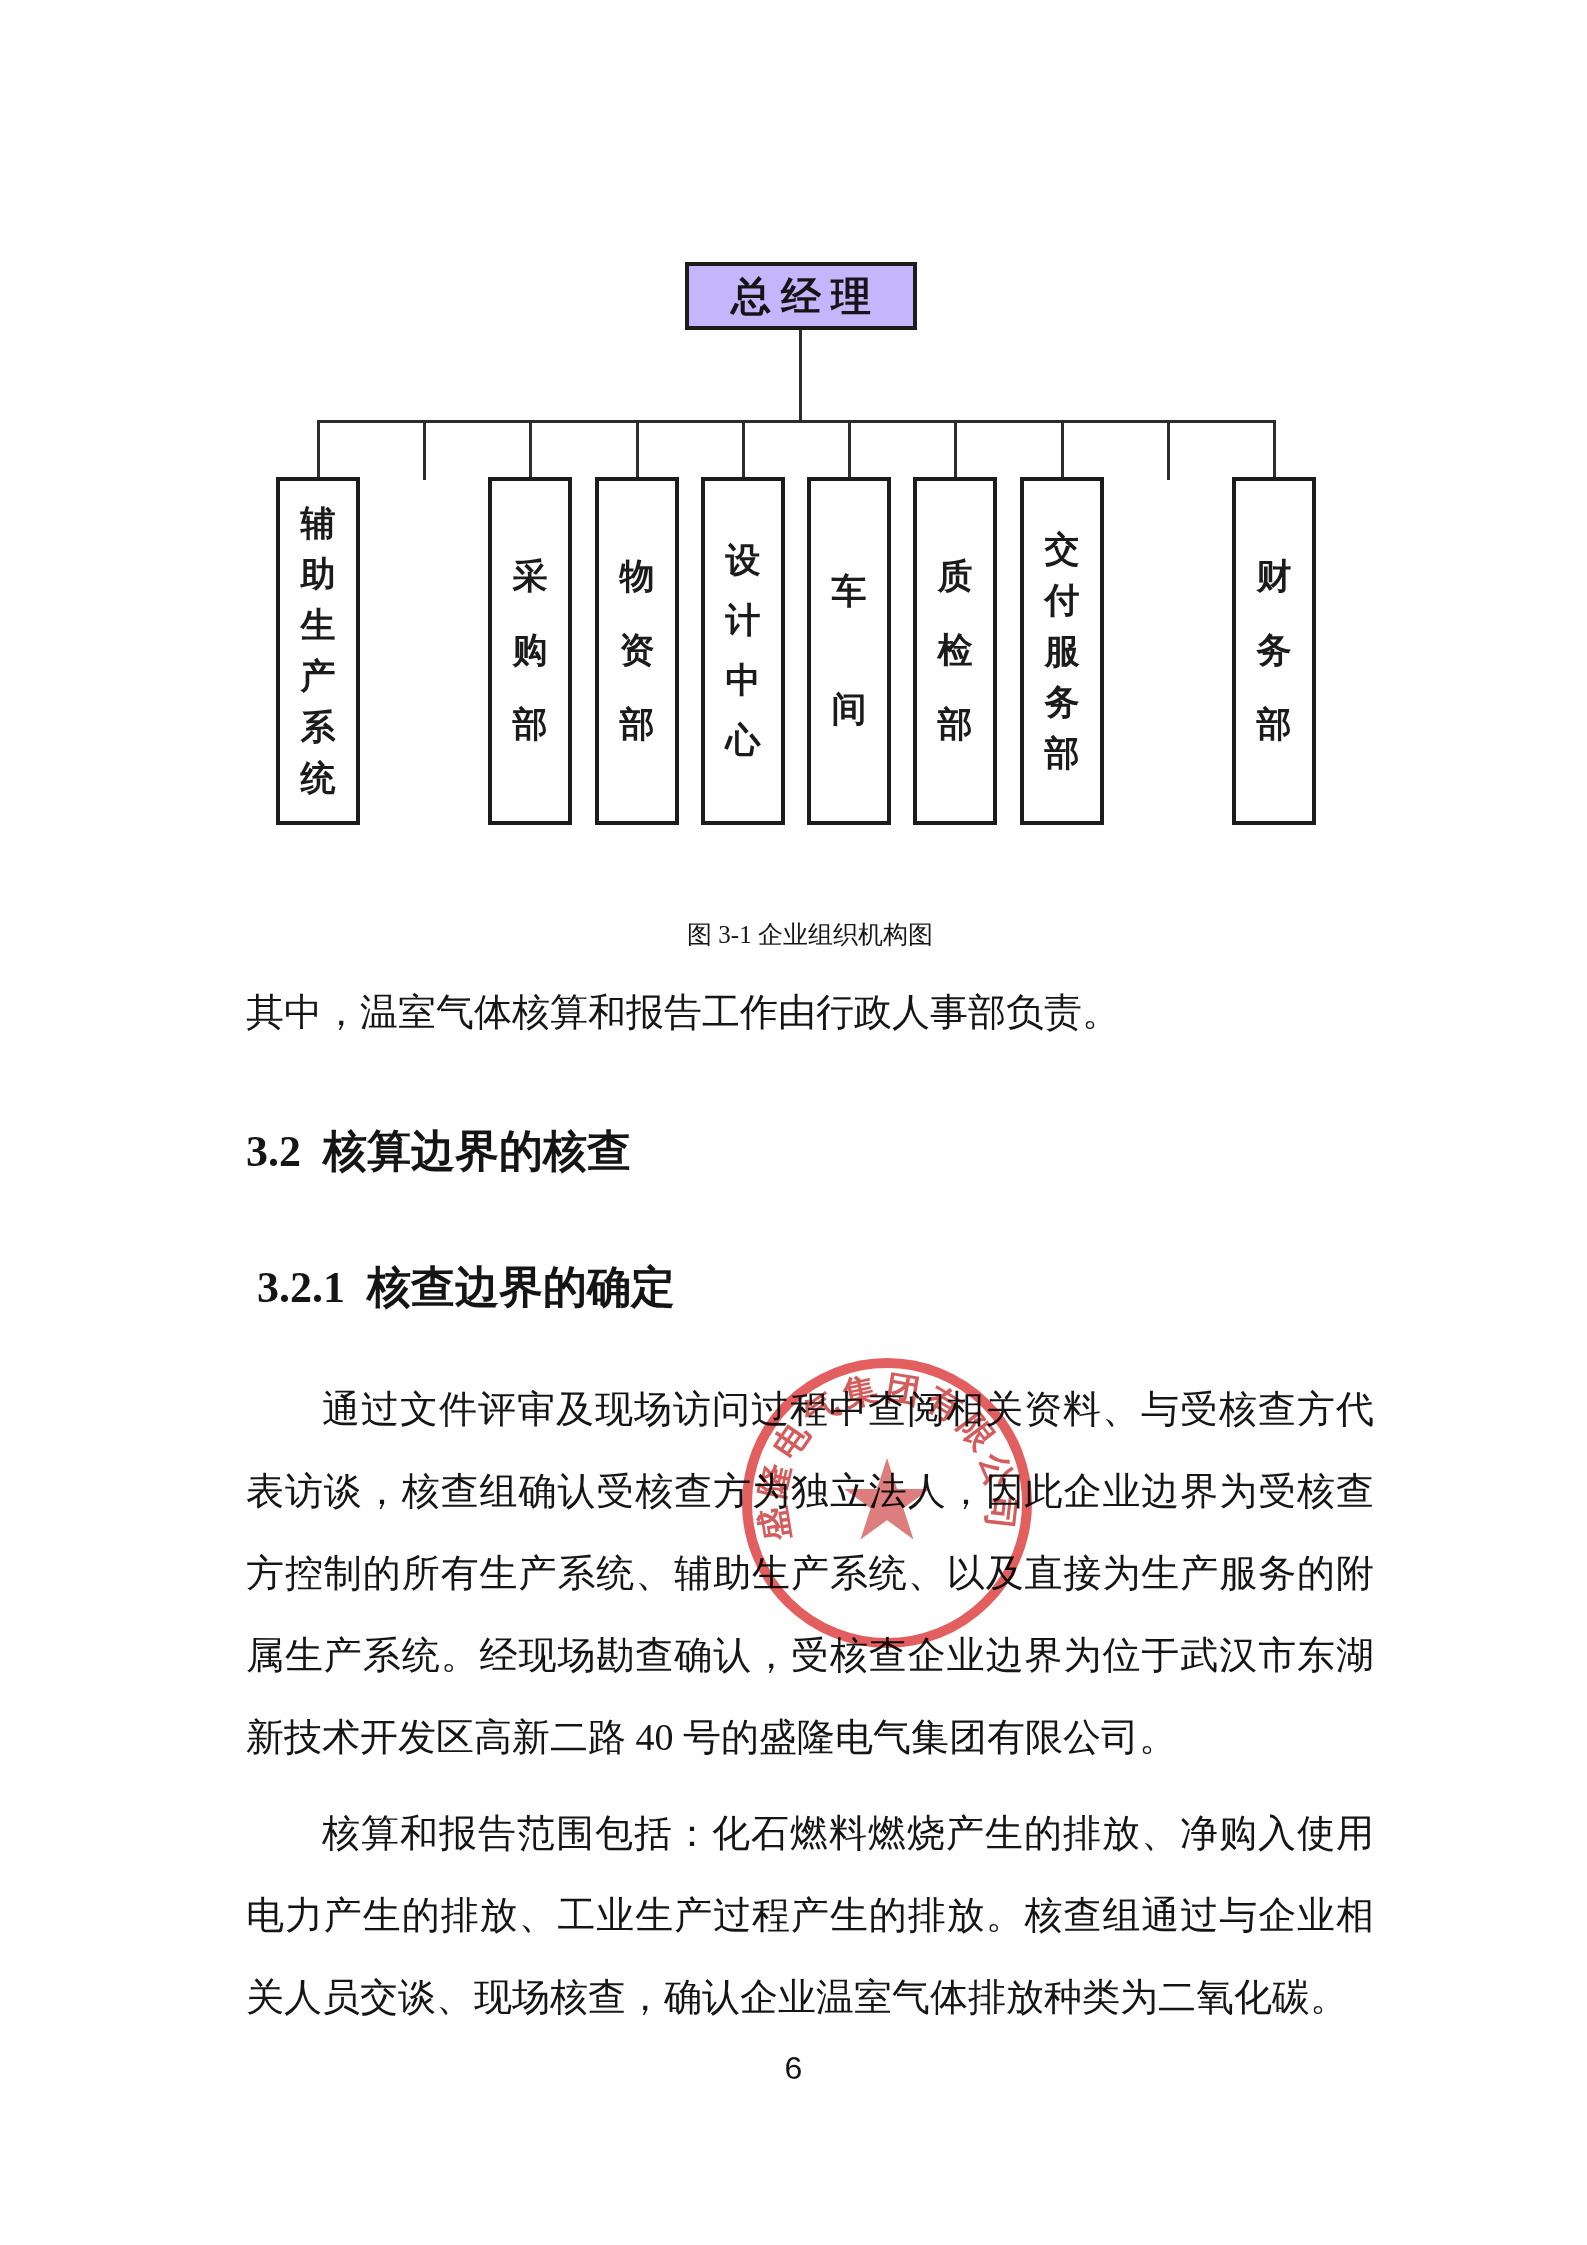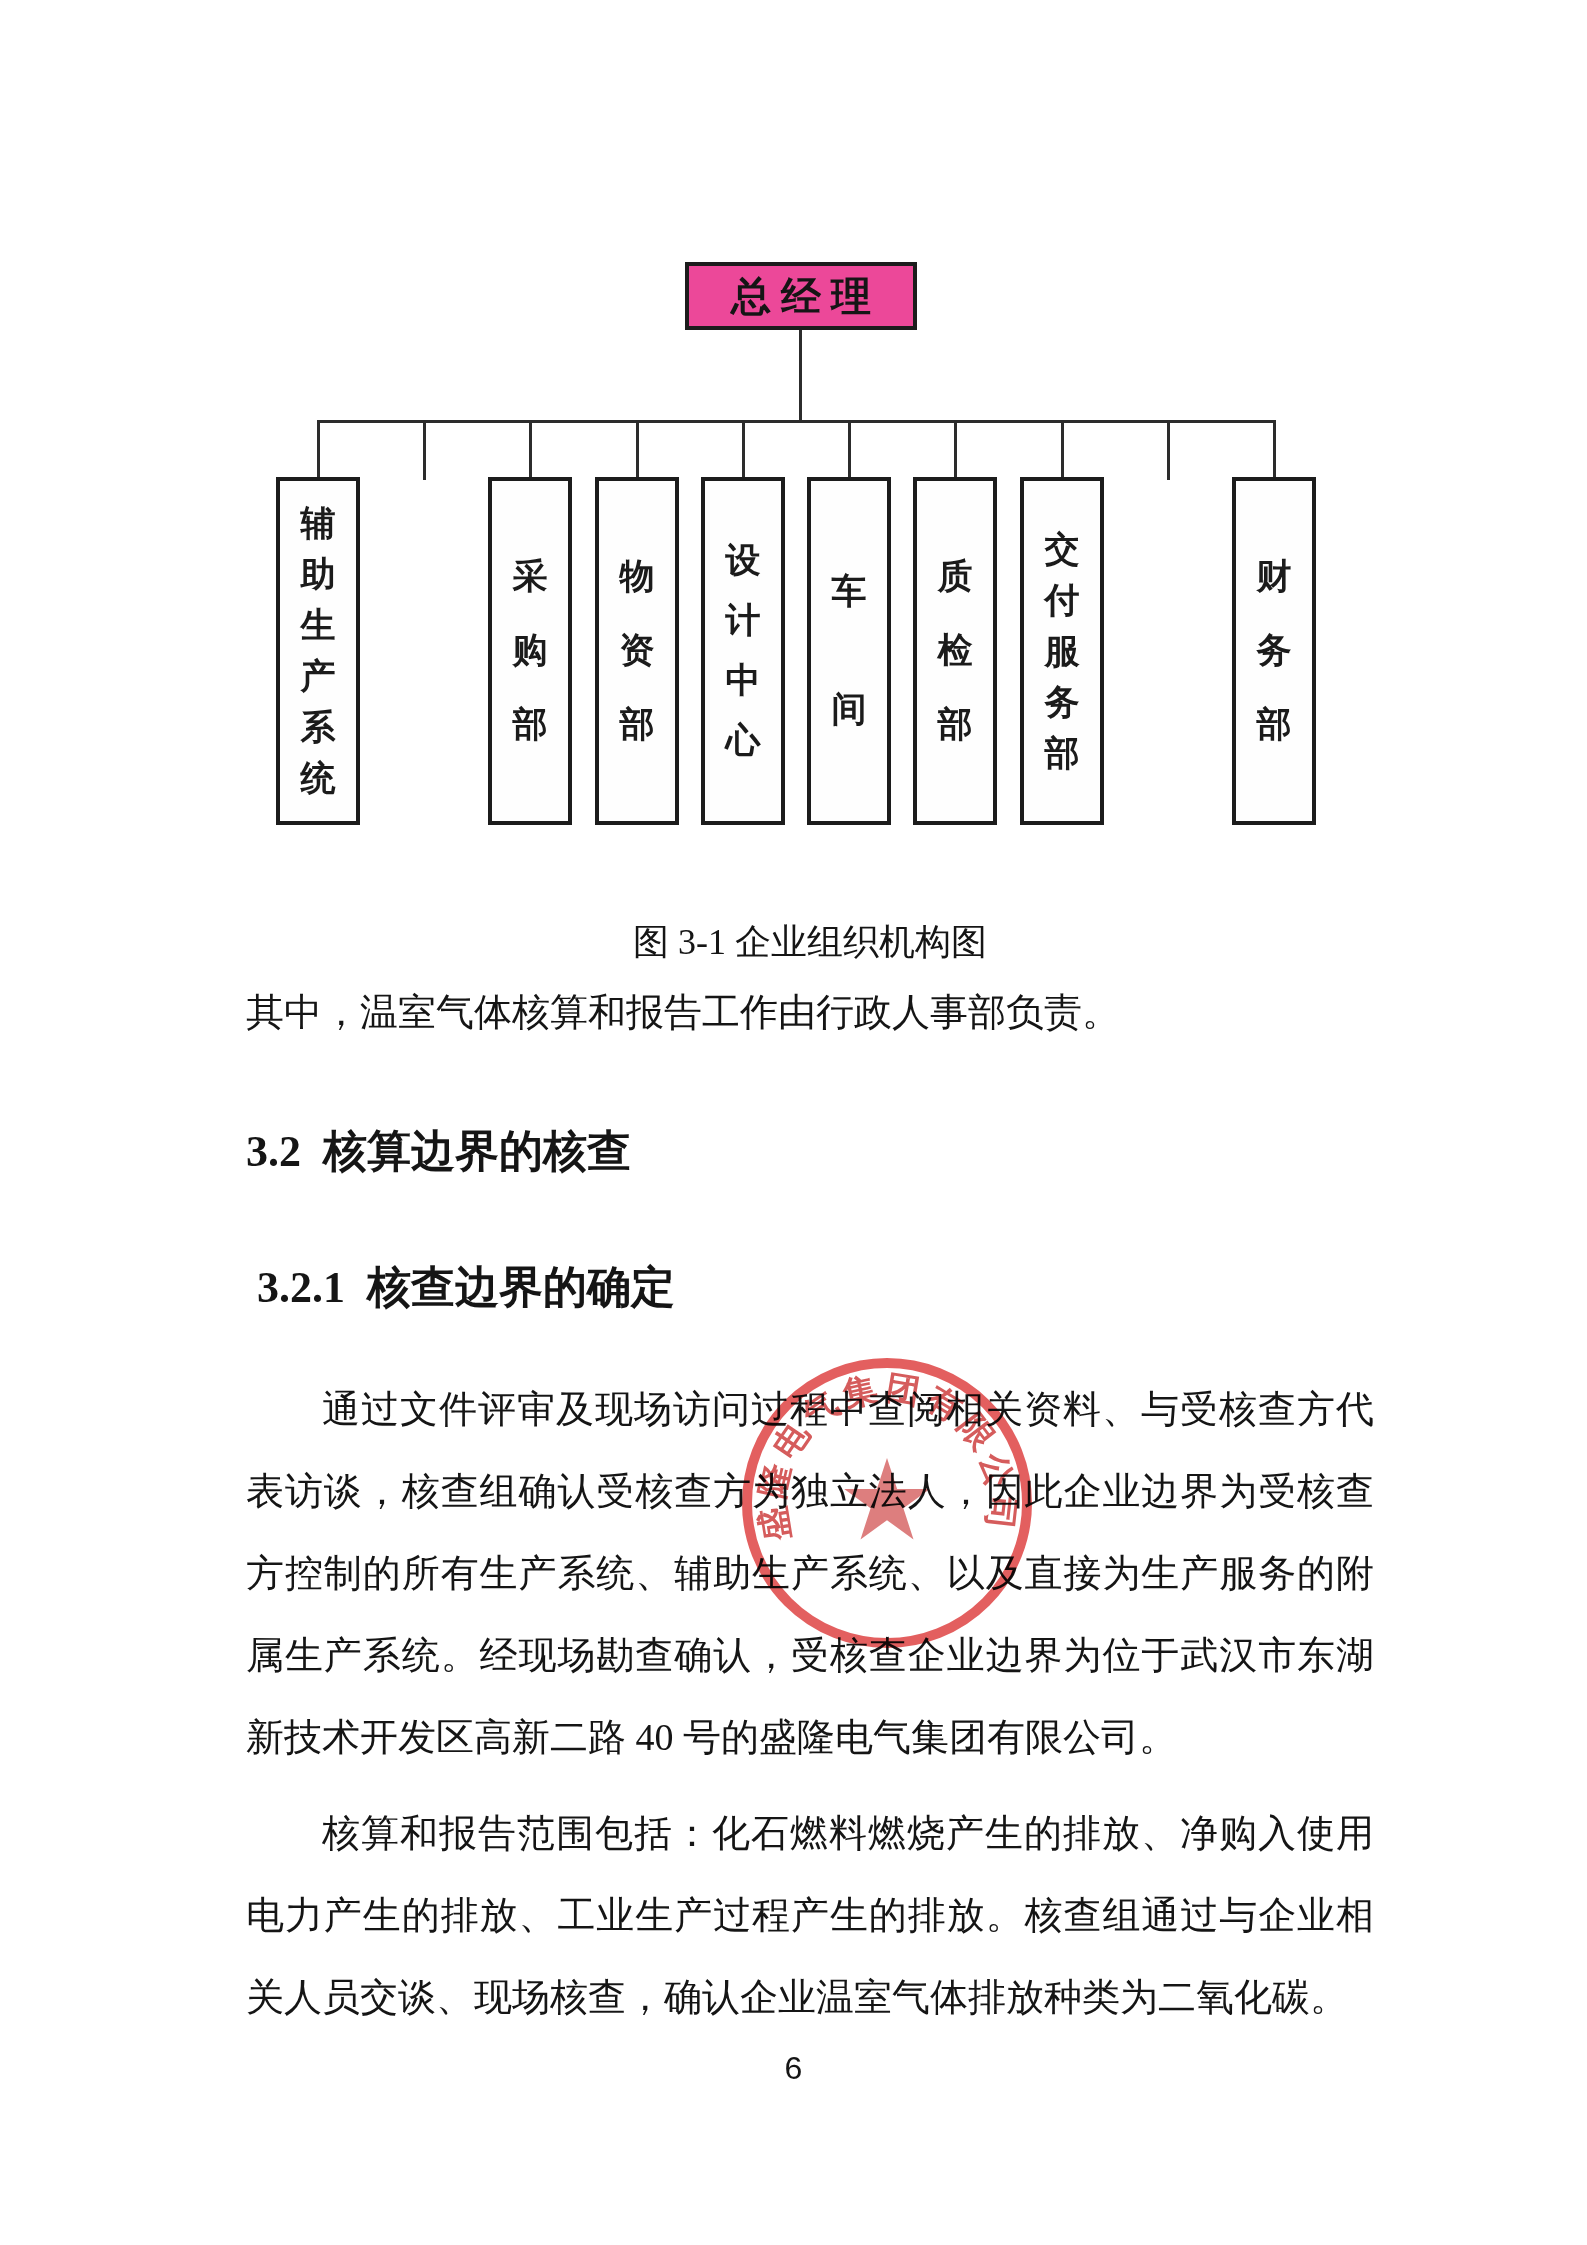--- a/index.html
+++ b/index.html
@@ -13,21 +13,21 @@
     overflow: hidden;
   }
 
   
   .chart { position: absolute; left: 0; top: 0; width: 1587px; height: 900px; }
   .rootbox {
     position: absolute; left: 685px; top: 262px; width: 232px; height: 68px;
     border: 4px solid #1c1c1c; box-sizing: border-box;
     display: flex; align-items: center; justify-content: center;
     font-size: 40px; font-weight: 700; letter-spacing: 10px; text-indent: 10px;
-    background: #ec4899;
+    background: #c4b5fd;
   }
   .cline { position: absolute; background: #2c2c2c; }
   .vline  { left: 799px; top: 330px; width: 3px;  height: 92px; }
   .hline  { left: 318px; top: 420px; width: 958px; height: 3px; }
   .drop   { top: 420px; width: 3px; height: 60px; }
   .dept {
     position: absolute; top: 477px; width: 84px; height: 348px;
     border: 4px solid #1c1c1c; box-sizing: border-box;
     display: flex; align-items: center; justify-content: center;
     background: #fefefe;
@@ -37,21 +37,21 @@
     font-size: 35px; font-weight: 600; color: #1b1b1b;
   }
   .lh2 { line-height: 118px; }
   .lh3 { line-height: 74px; }
   .lh4 { line-height: 60px; }
   .lh5 { line-height: 51px; }
 
   
   .caption {
     position: absolute; left: 246px; top: 918px; width: 1128px;
-    text-align: center; font-size: 36px;
+    text-align: center; font-size: 25px;
   }
   .note {
     position: absolute; left: 246px; top: 988px; width: 1128px;
     font-size: 38px; line-height: 48px;
   }
   .h32 {
     position: absolute; left: 246px; top: 1122px; margin: 0;
     font-size: 44px; font-weight: 700; white-space: pre;
   }
   .h321 {

